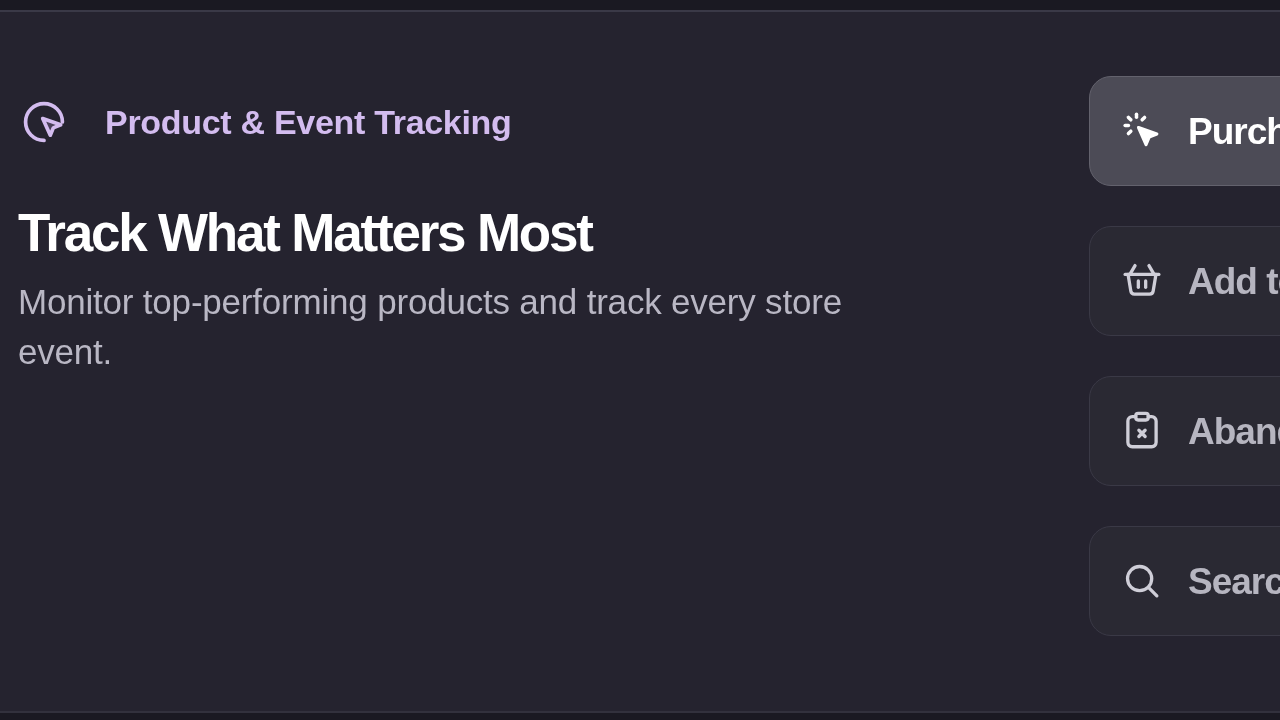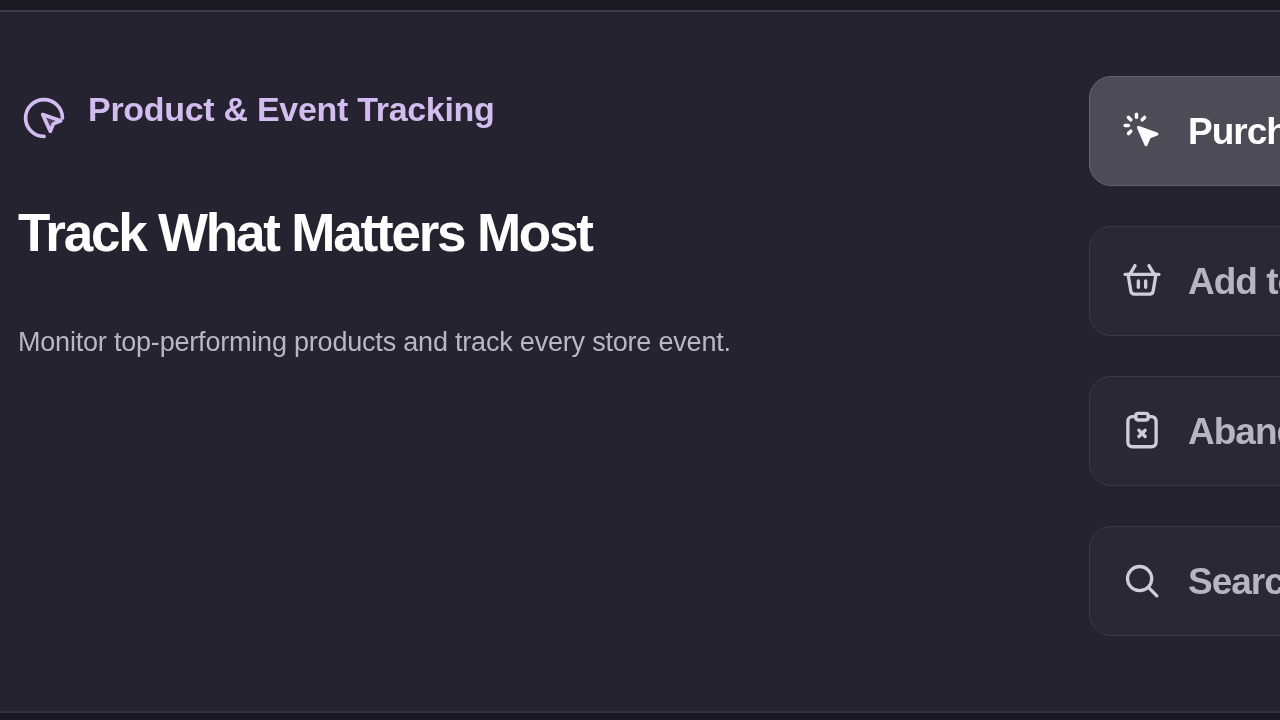--- a/index.html
+++ b/index.html
@@ -34,21 +34,22 @@
   }
 
   
   .copy {
     position:absolute;
     left:18px; top:92px;
     width:900px;
   }
   .eyebrow {
     display:flex;
-    gap:18px;
+    align-items:center;
+    gap:35px;
     height:60px;
   }
   .eyebrow-icon {
     width:52px; height:52px;
     flex:0 0 52px;
     display:block;
   }
   .eyebrow-text {
     color:#d3bcef;
     font-size:34px;
@@ -60,23 +61,23 @@
   .headline {
     margin-top:54px;
     color:#ffffff;
     font-size:53px;
     font-weight:700;
     letter-spacing:-2.2px;
     line-height:1.0;
     white-space:nowrap;
   }
   .subcopy {
-    margin-top:64px;
+    margin-top:18px;
     color:#b9b7c4;
-    font-size:27px;
+    font-size:35px;
     font-weight:400;
     line-height:1.42;
     letter-spacing:-0.2px;
     max-width:830px;
   }
 
   
   .rail {
     position:absolute;
     left:1089px;

